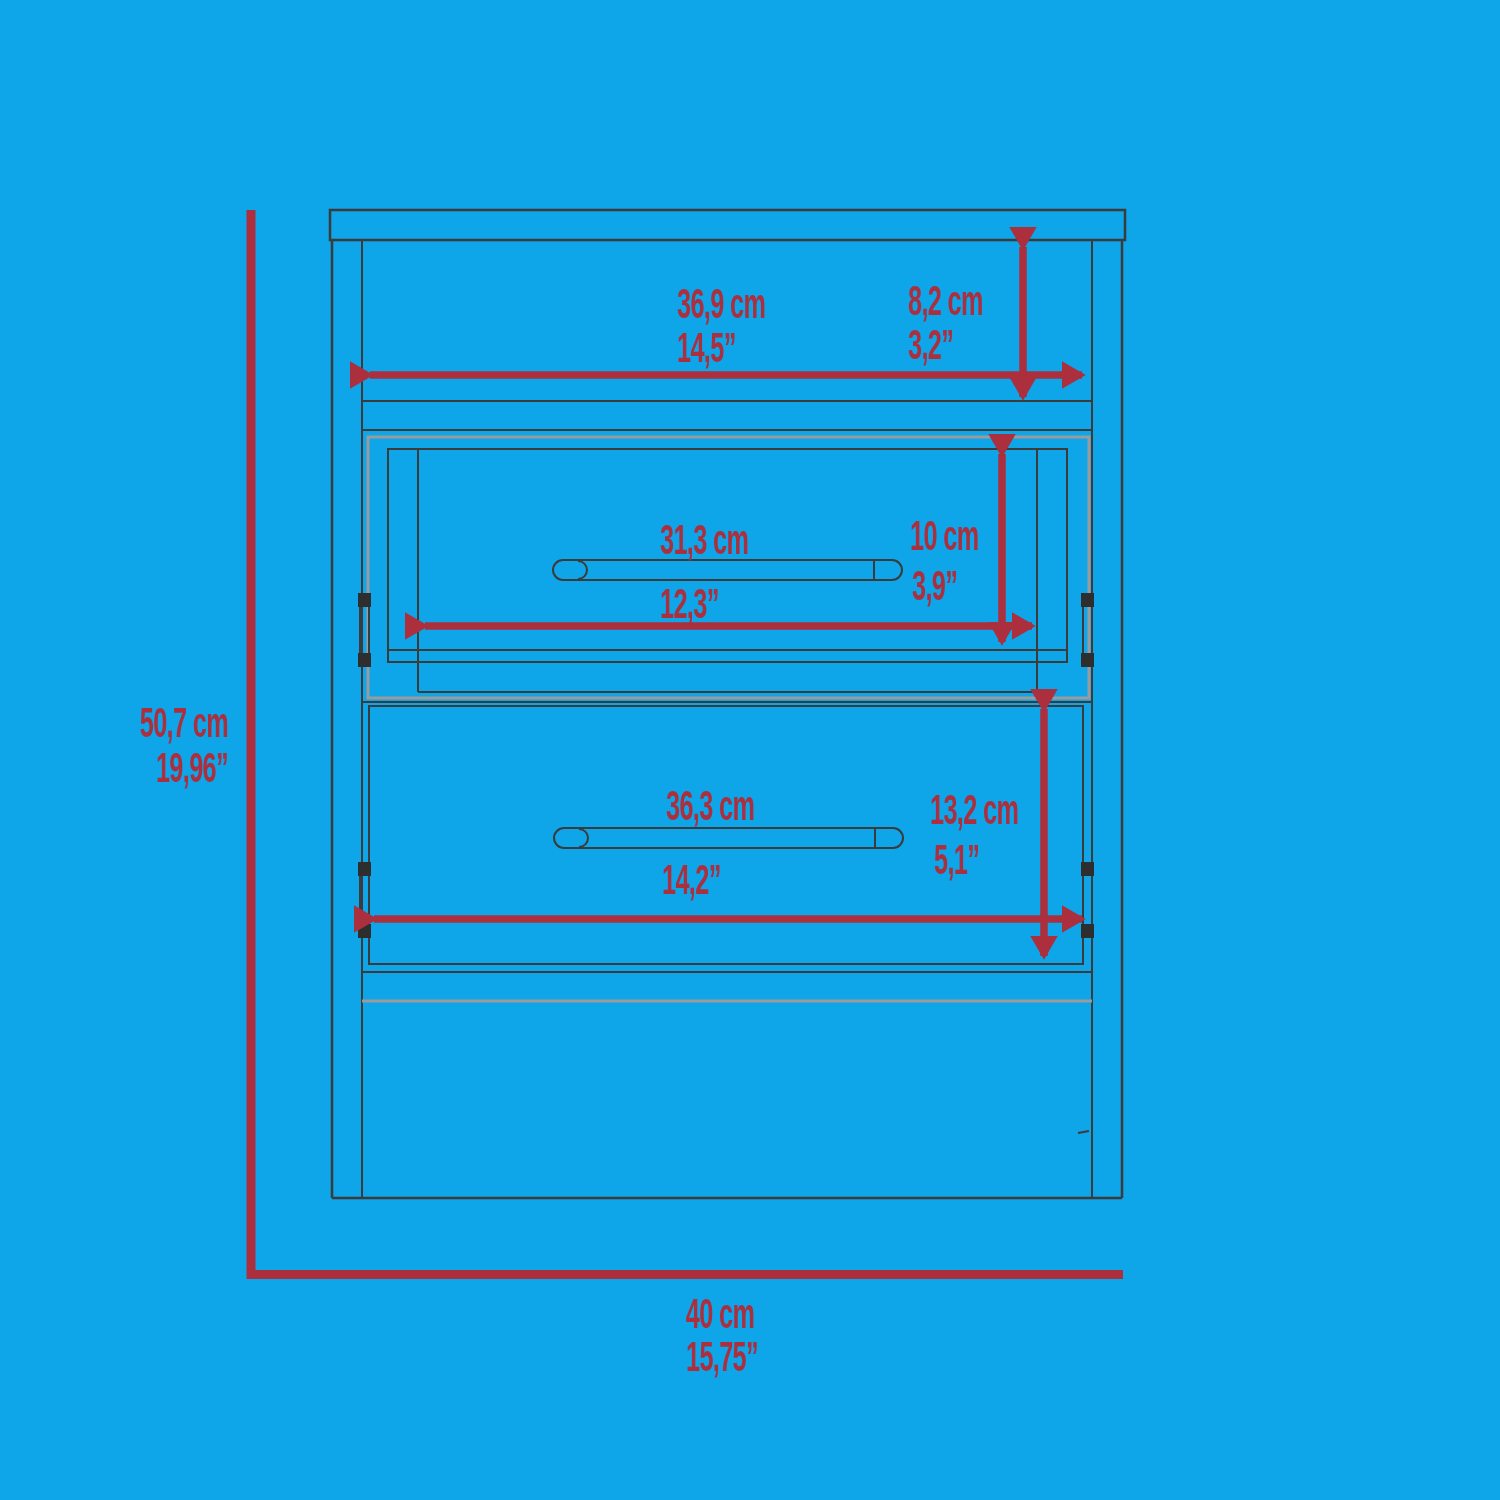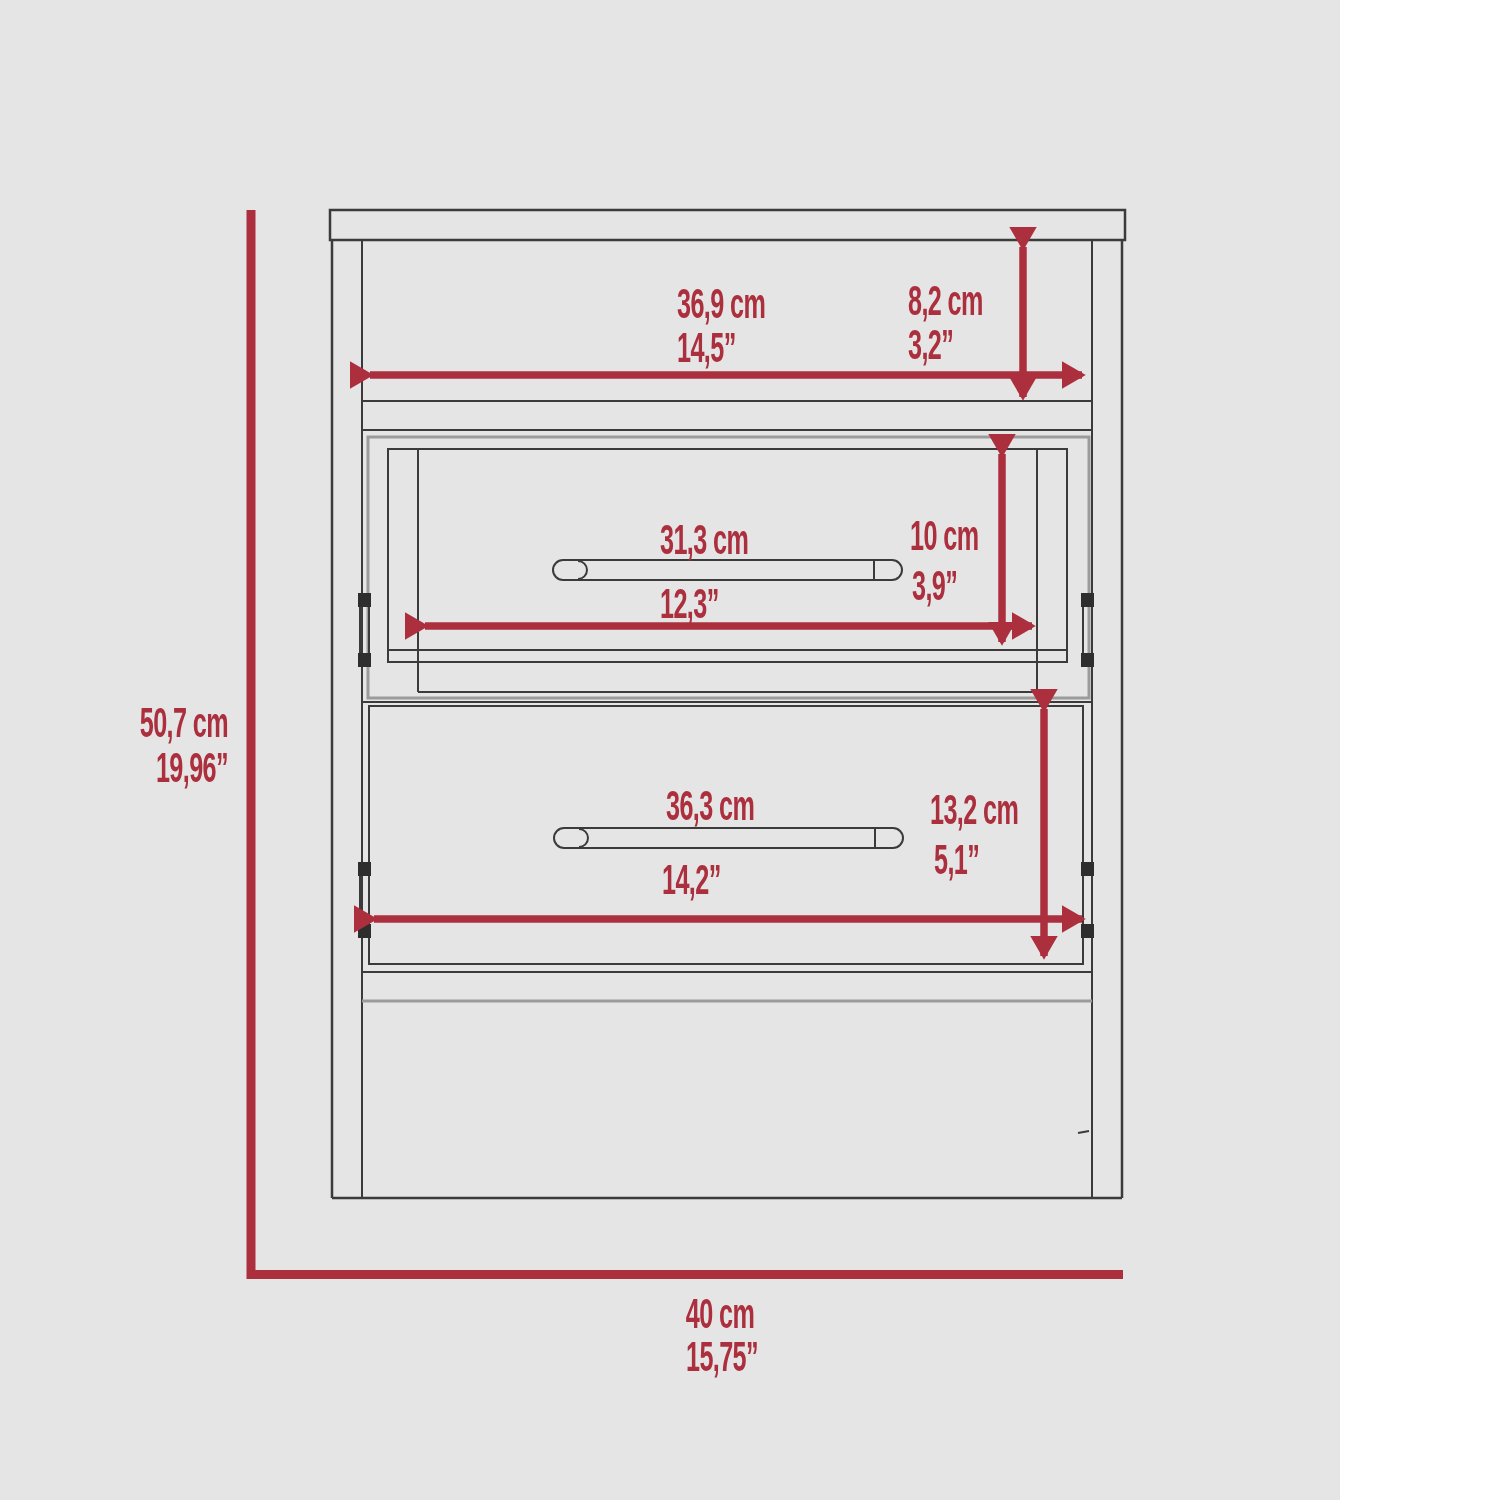--- a/index.html
+++ b/index.html
@@ -1,20 +1,20 @@
 <!DOCTYPE html>
 <html><head>
 <meta charset="utf-8">
 <style>
   html,body{
     margin:0;padding:0;background:#ffffff;
     width:1500px;height:1500px;overflow:hidden;
     font-family:"Liberation Sans", sans-serif;
   }
-  #stage{position:relative;width:1340px;height:1500px;background:#e5e5e5;}
+  #stage{position:relative;width:1500px;height:1500px;background:#0ea5e9;}
   svg{position:absolute;left:0;top:0;}
   .dk{stroke:#3b3b3b;stroke-width:2.5;fill:none;}
   .dkthin{stroke:#3b3b3b;stroke-width:2;fill:none;}
   .gy{stroke:#9b9b9b;stroke-width:3;fill:none;}
   .red{stroke:var(--accent);stroke-width:7.5;fill:none;}
   .redline{stroke:var(--accent);stroke-width:9;fill:none;}
   .dim{
     font-family:"Liberation Sans", sans-serif;
     font-weight:bold;
     font-size:42px;

